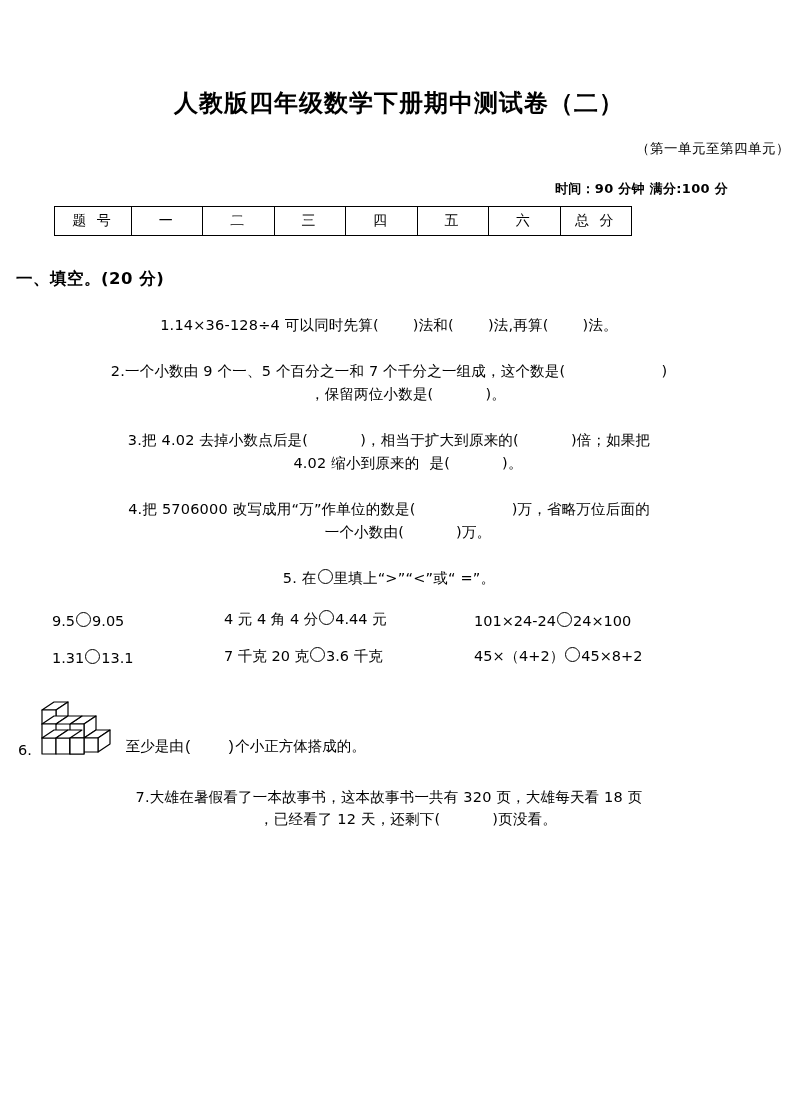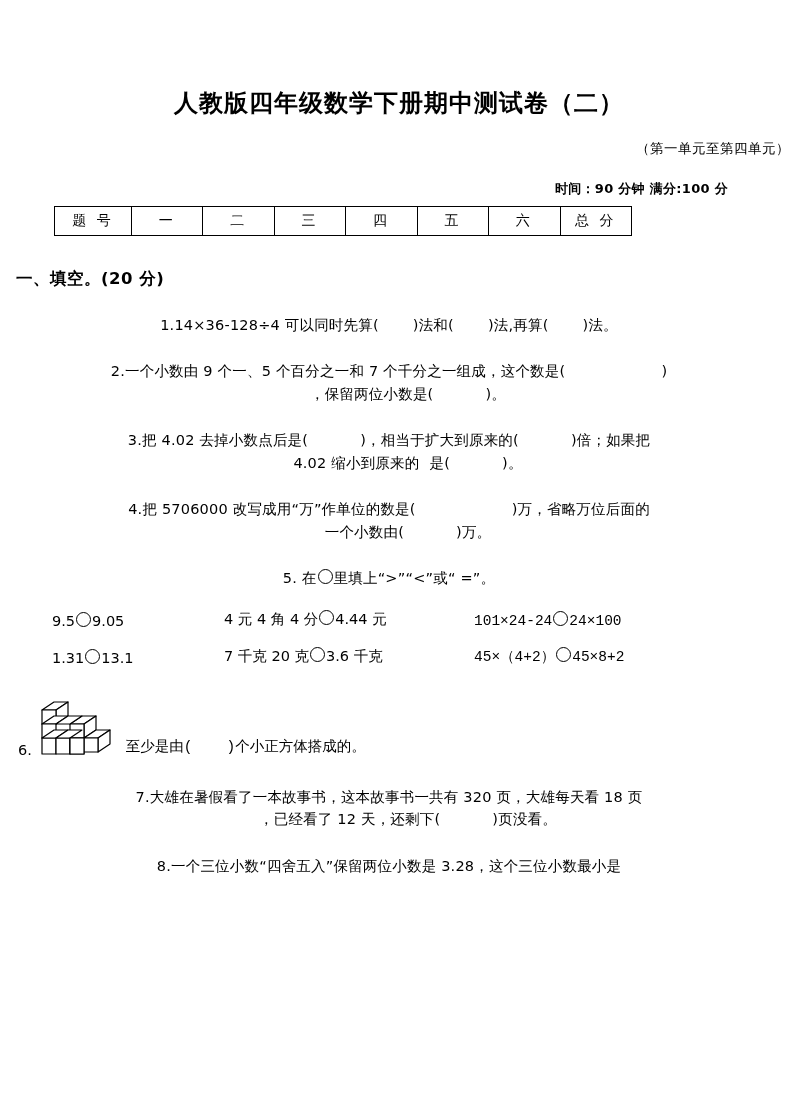--- a/index.html
+++ b/index.html
@@ -104,21 +104,21 @@
     margin-left: 52px;
     font-size: 14.5px;
   }
   .cmp-row {
     display: flex;
     align-items: flex-end;
     margin-top: 18px;
   }
   .cmp-cell-1 { width: 140px; }
   .cmp-cell-2 { width: 250px; margin-left: 32px; }
-  .cmp-cell-3 { width: 260px; font-family: Liberation Mono, monospace; }
+  .cmp-cell-3 { width: 260px; }
   .circ {
     display: inline-block;
     width: 13px;
     height: 13px;
     border: 1.4px solid #000;
     border-radius: 50%;
     vertical-align: -1px;
     margin: 0 1px;
   }
 
@@ -249,17 +249,14 @@
     <span class="q-cube-text"><span>至少是由(</span><span class="blank-s"></span><span>)个小正方体搭成的。</span></span>
   </div>
 
   <div class="q">
     <span>7.</span><span>大雄在暑假看了一本故事书，这本故事书一共有 320 页，大雄每天看 18 页</span>
     <div class="q-line2">
       <span>，已经看了 12 天，还剩下(</span><span class="blank-m"></span><span>)页没看。</span>
     </div>
   </div>
 
-  <div class="q">
-    <span>8.</span><span>一个三位小数“四舍五入”保留两位小数是 3.28，这个三位小数最小是</span>
-  </div>
 
 </div>
 
 </body></html>

